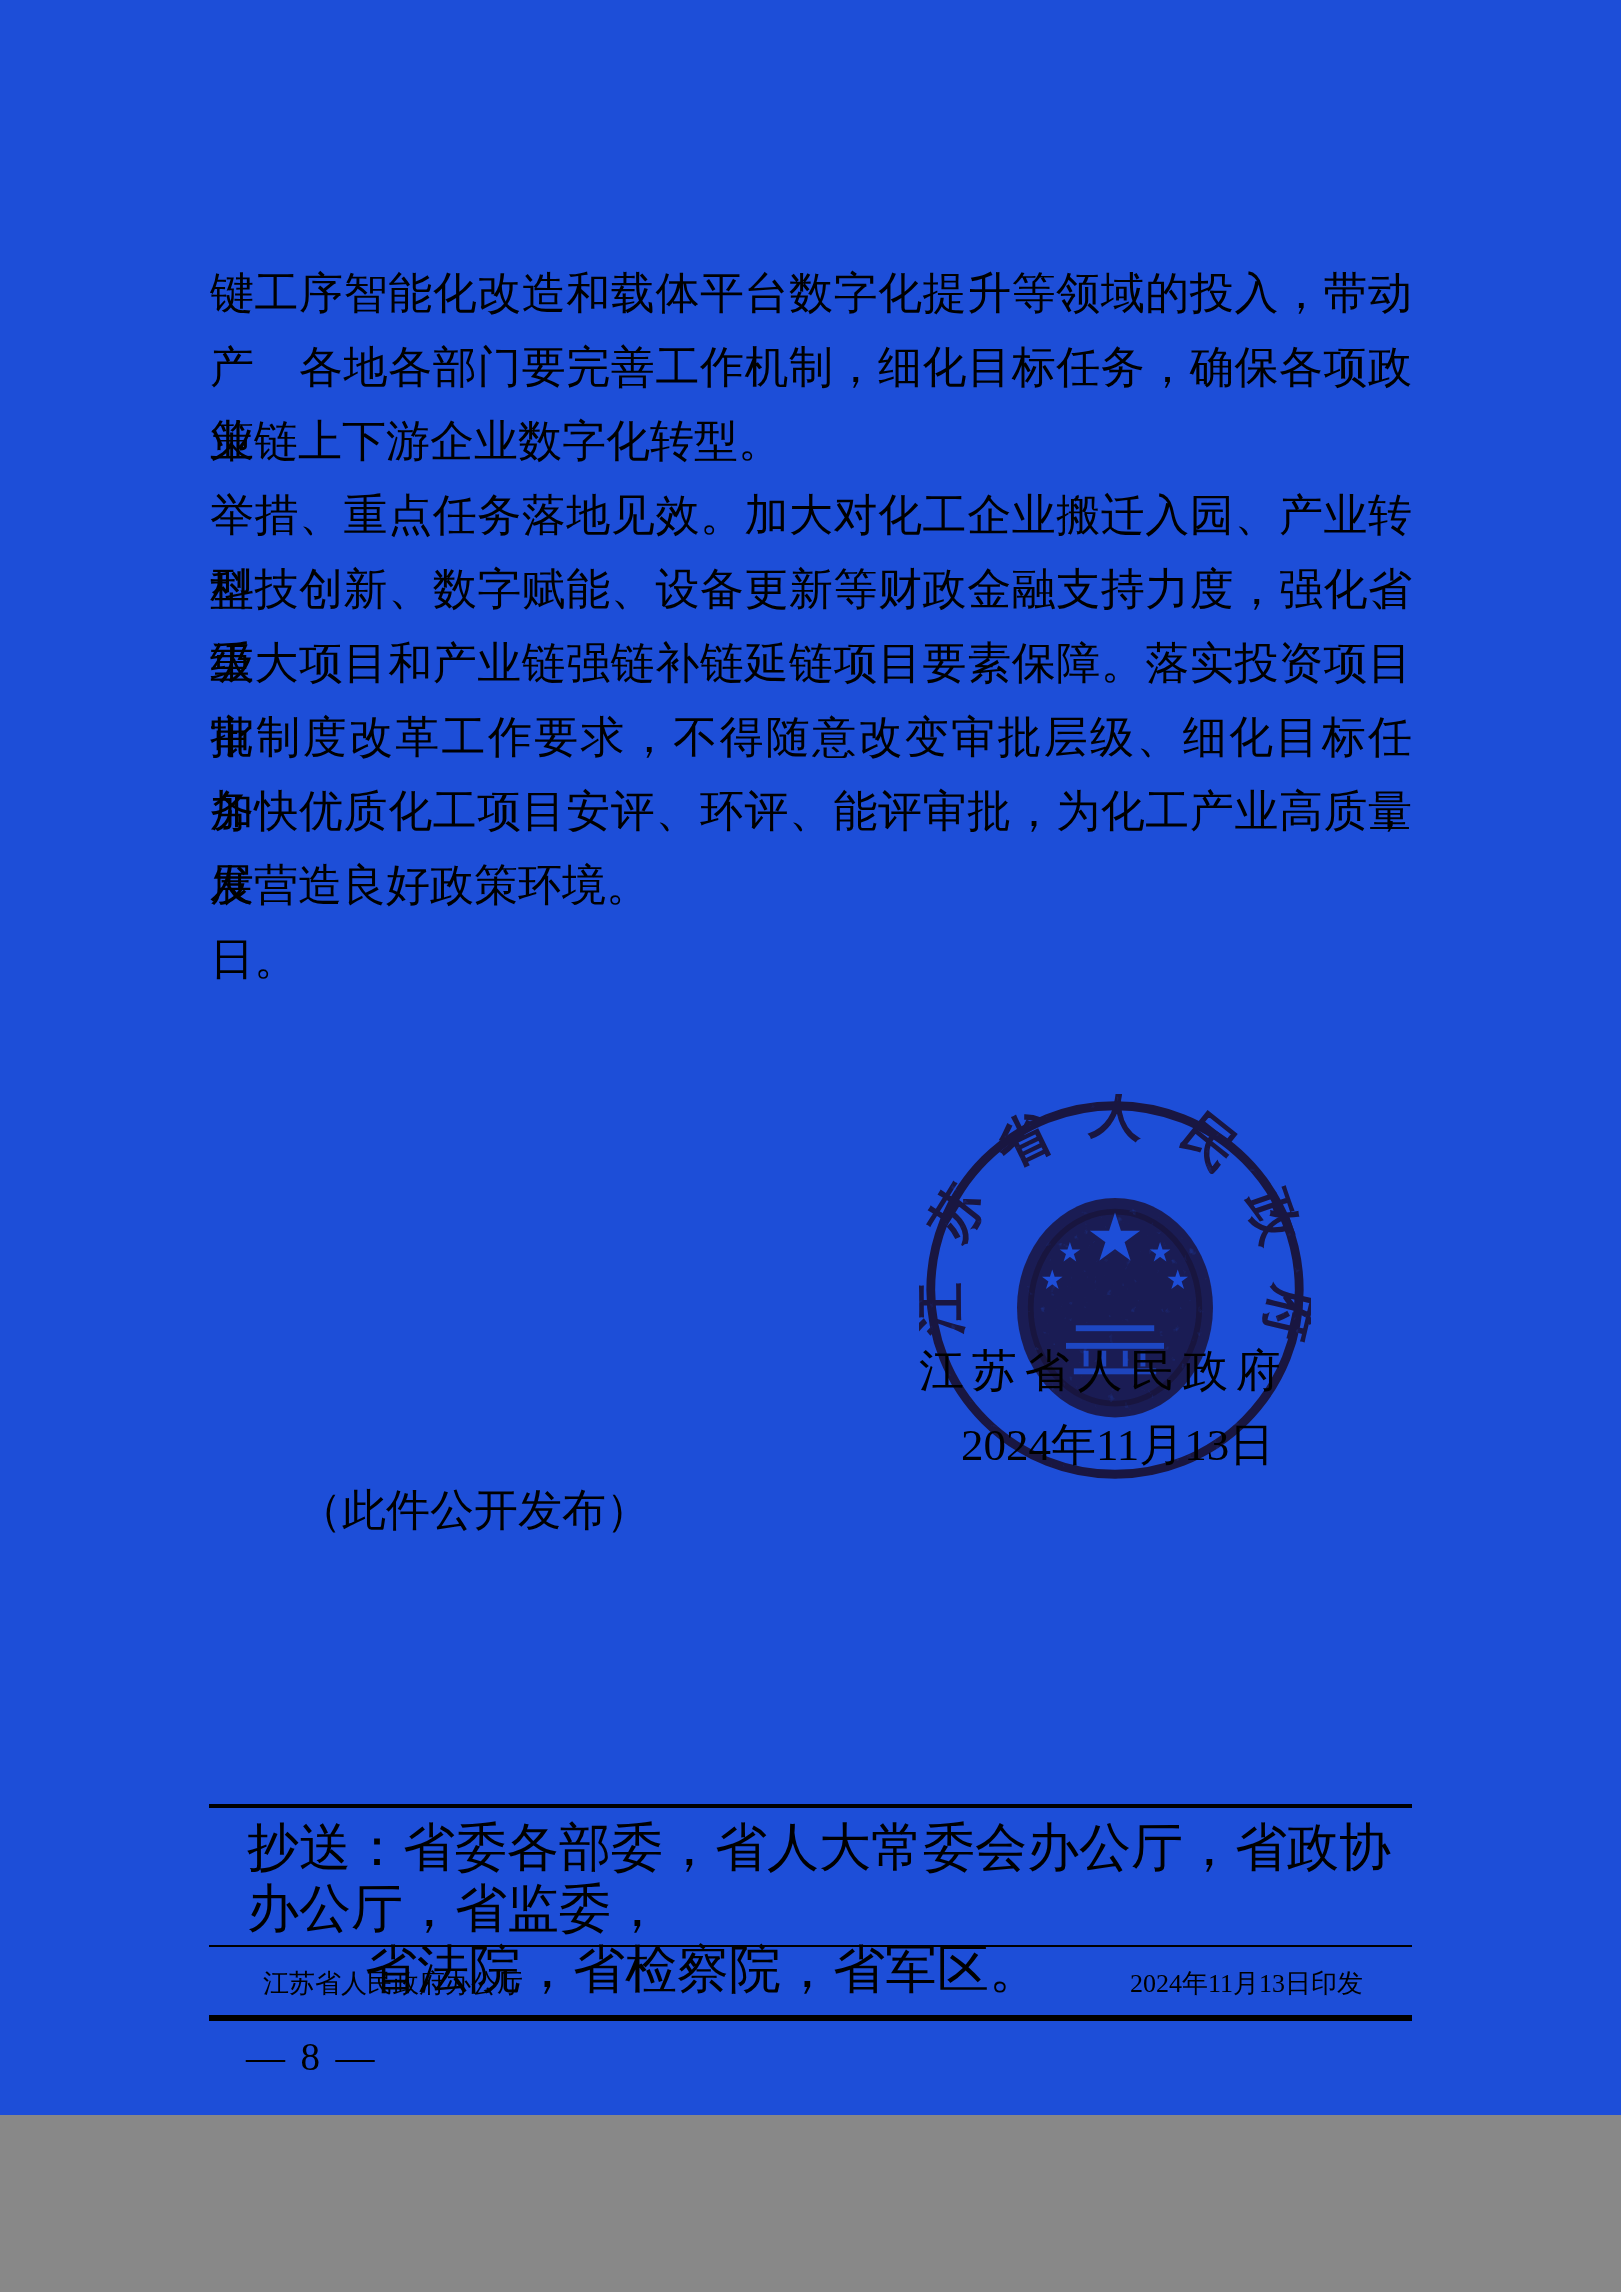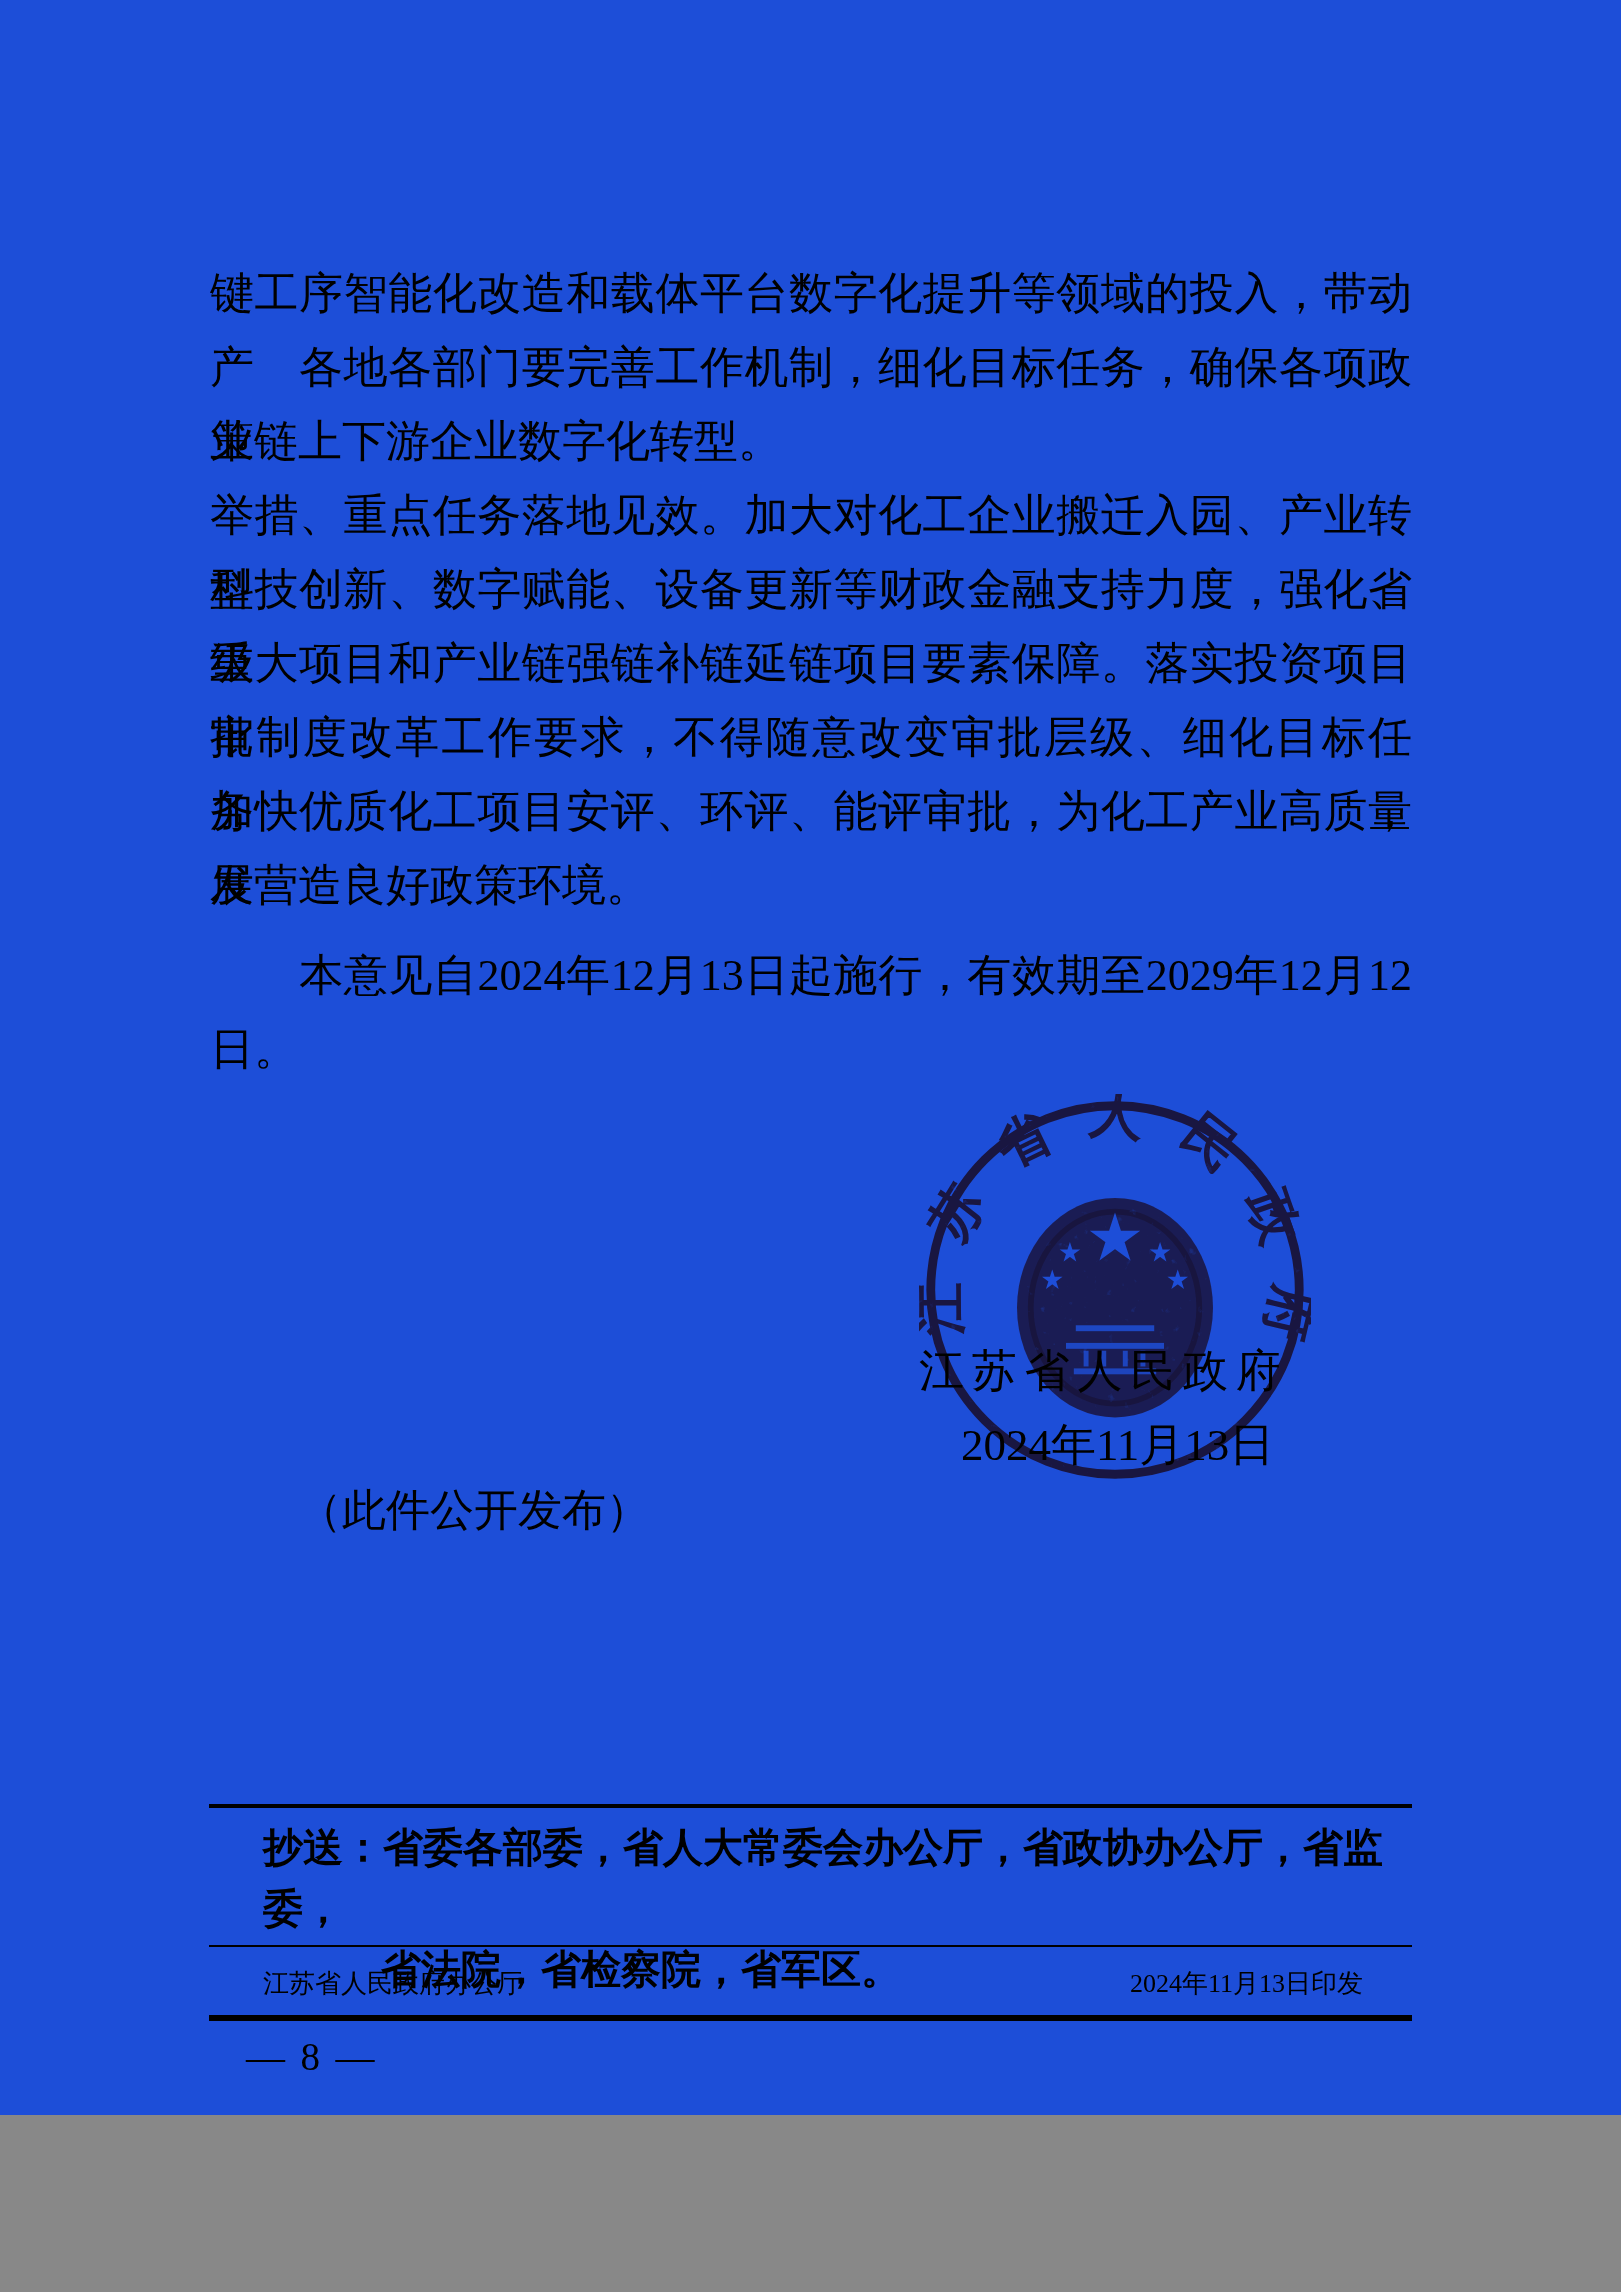--- a/index.html
+++ b/index.html
@@ -17,41 +17,40 @@
   .signature{position:absolute;left:919px;top:1347px;font-size:45px;line-height:1.1;letter-spacing:7.8px;white-space:nowrap;z-index:1;}
   .sig-date{position:absolute;left:961px;top:1421px;font-size:45px;line-height:1.1;white-space:nowrap;z-index:1;}
   .release-note{position:absolute;left:298px;top:1486px;font-size:44px;line-height:1.15;white-space:nowrap;}
   
   .seal{position:absolute;left:919px;top:1094px;width:392px;height:392px;z-index:3;mix-blend-mode:multiply;pointer-events:none;}
   
   .rule{position:absolute;left:209px;width:1203px;background:#000;}
   .rule-top{top:1804px;height:3.9px;}
   .rule-mid{top:1945px;height:2px;}
   .rule-bot{top:2015px;height:5.9px;}
-  .cc-block{position:absolute;left:263px;top:1817px;width:1149px;font-size:40px;line-height:61px;font-weight:bold;}
+  .cc-block{position:absolute;left:247px;top:1817px;width:1149px;font-size:52px;line-height:61px;}
   .cc-block .cc2{text-indent:118px;}
   .pub-row{position:absolute;left:263px;top:1959px;width:1100px;display:flex;justify-content:space-between;font-size:26px;line-height:49px;}
   .page-num{position:absolute;left:246px;top:2037px;font-size:39px;line-height:1;letter-spacing:2.9px;white-space:nowrap;}
 </style>
 </head>
 <body>
 
 <div class="page">
 
   <div class="body-text">
     <div class="line justify">键工序智能化改造和载体平台数字化提升等领域的投入，带动产</div>
     <div class="line justify">　　各地各部门要完善工作机制，细化目标任务，确保各项政策</div>
     <div class="line">业链上下游企业数字化转型。</div>
     <div class="line justify">举措、重点任务落地见效。加大对化工企业搬迁入园、产业转型、</div>
     <div class="line justify">科技创新、数字赋能、设备更新等财政金融支持力度，强化省级</div>
     <div class="line justify">重大项目和产业链强链补链延链项目要素保障。落实投资项目审</div>
     <div class="line justify">批制度改革工作要求，不得随意改变审批层级、细化目标任务，</div>
     <div class="line justify">加快优质化工项目安评、环评、能评审批，为化工产业高质量发</div>
     <div class="line">展营造良好政策环境。</div>
-    <div class="line justify pgap">　　本意见自2024年12月13日起施行，有效期至2029年12月12</div>
     <div class="line">日。</div>
   </div>
 
   <div class="signature">江苏省人民政府</div>
   <div class="sig-date">2024年11月13日</div>
 
   <div class="release-note">（此件公开发布）</div>
 
   <svg class="seal" viewBox="0 0 400 400" aria-hidden="true">
     <defs>

